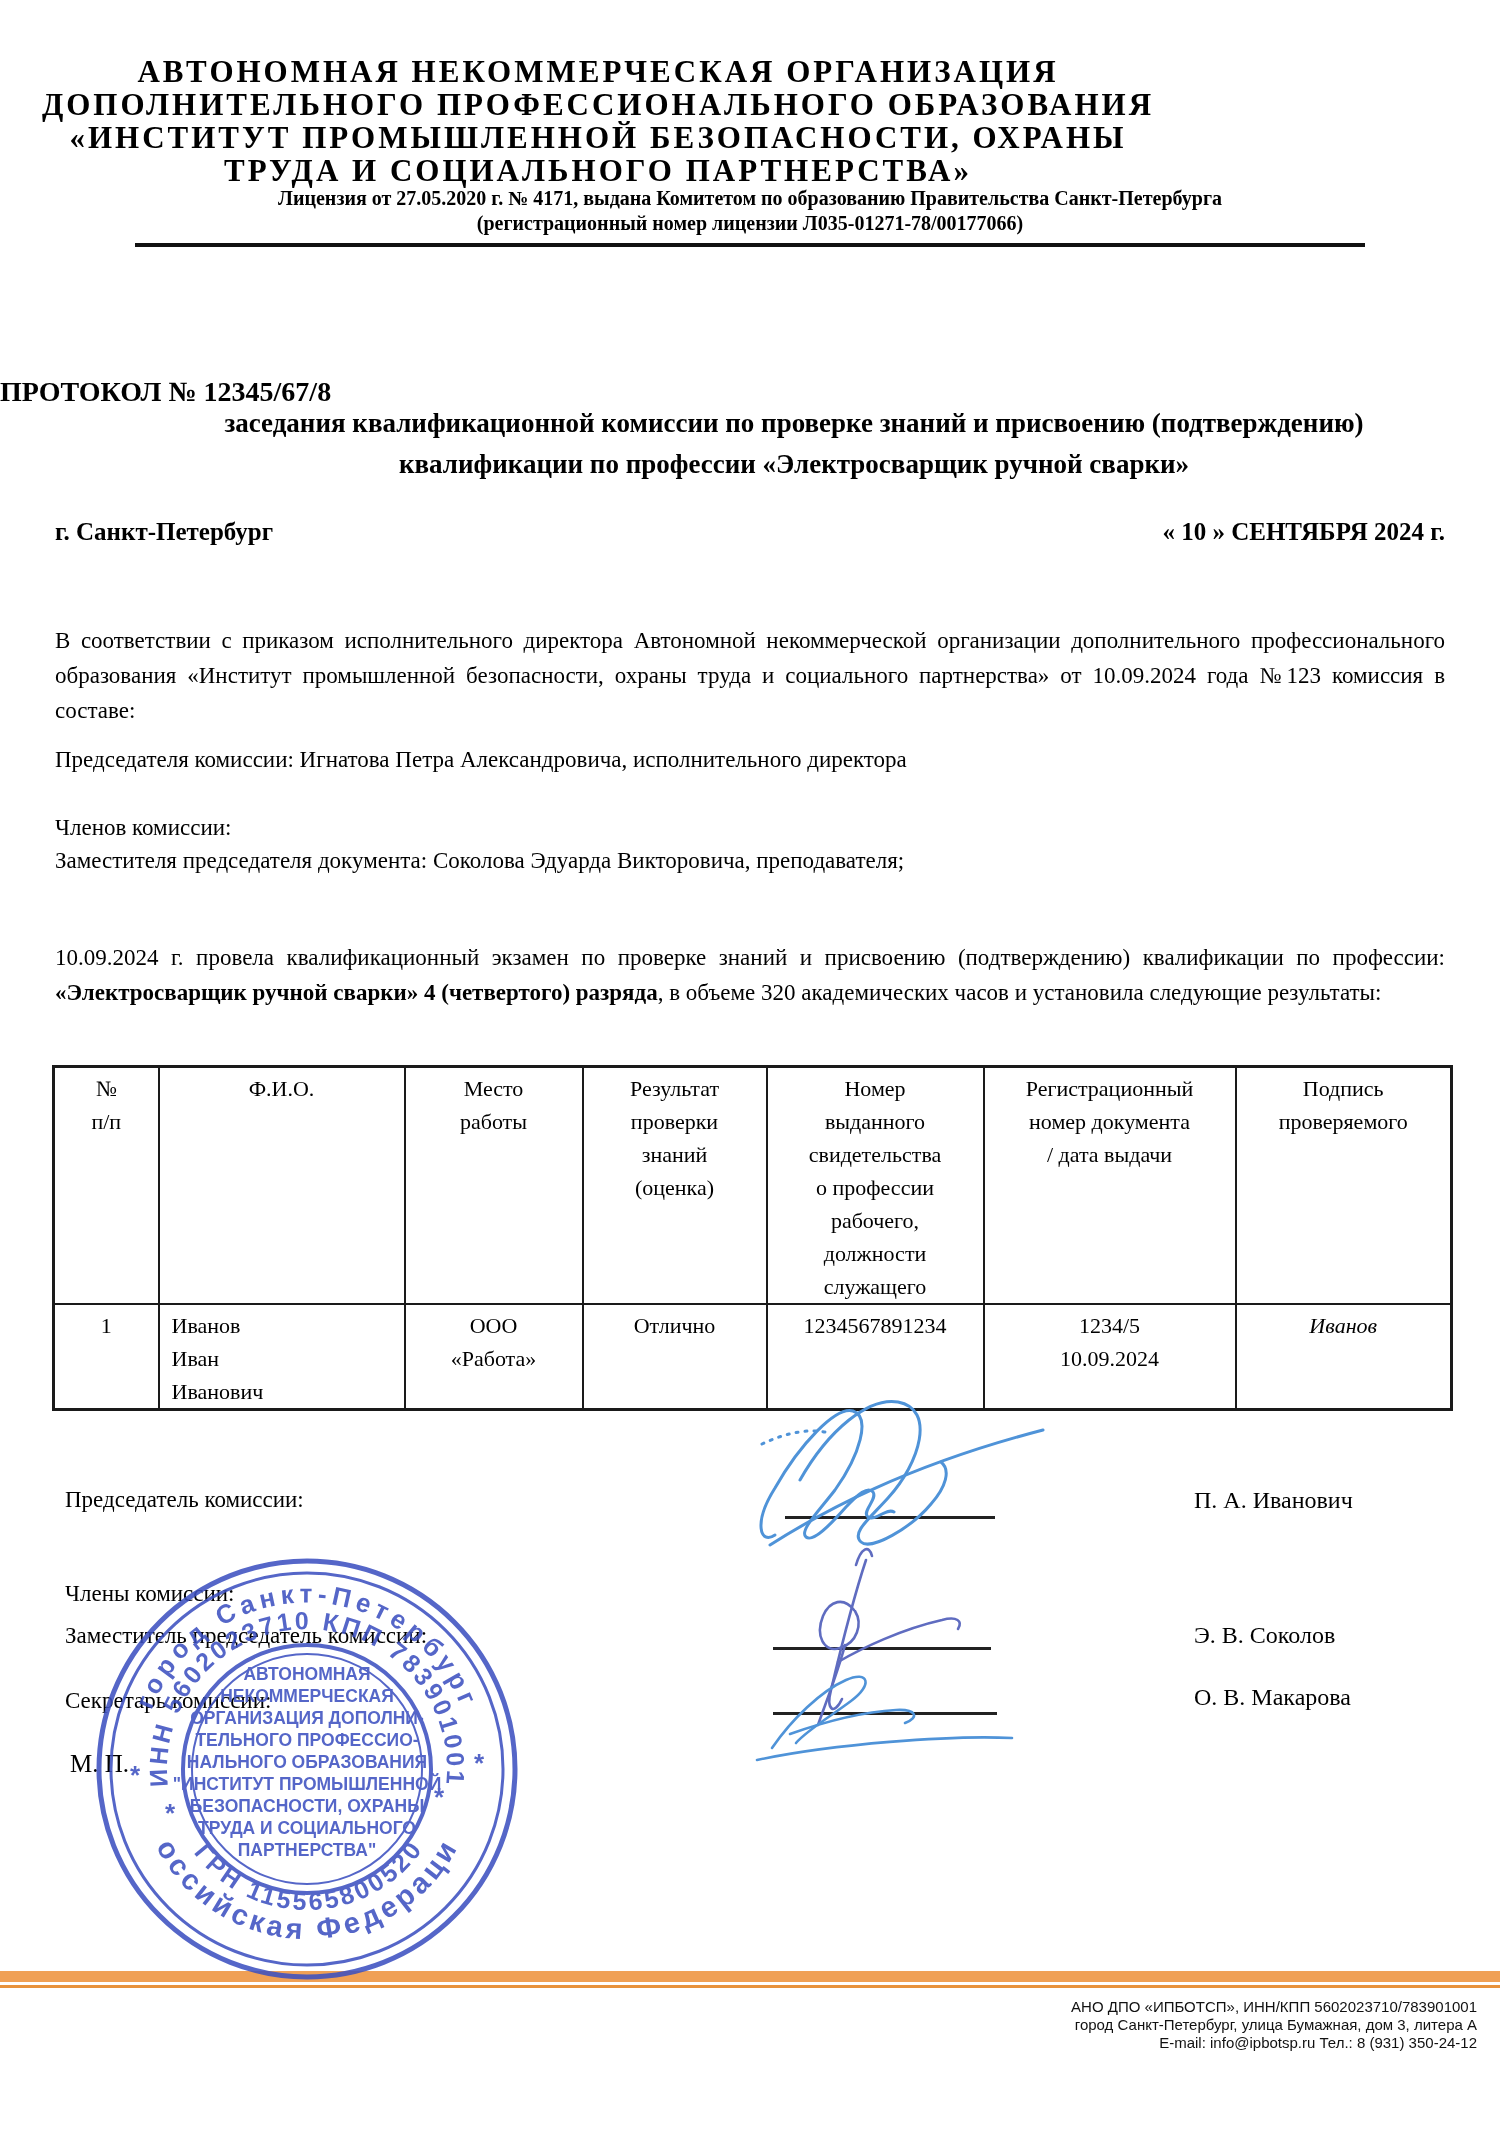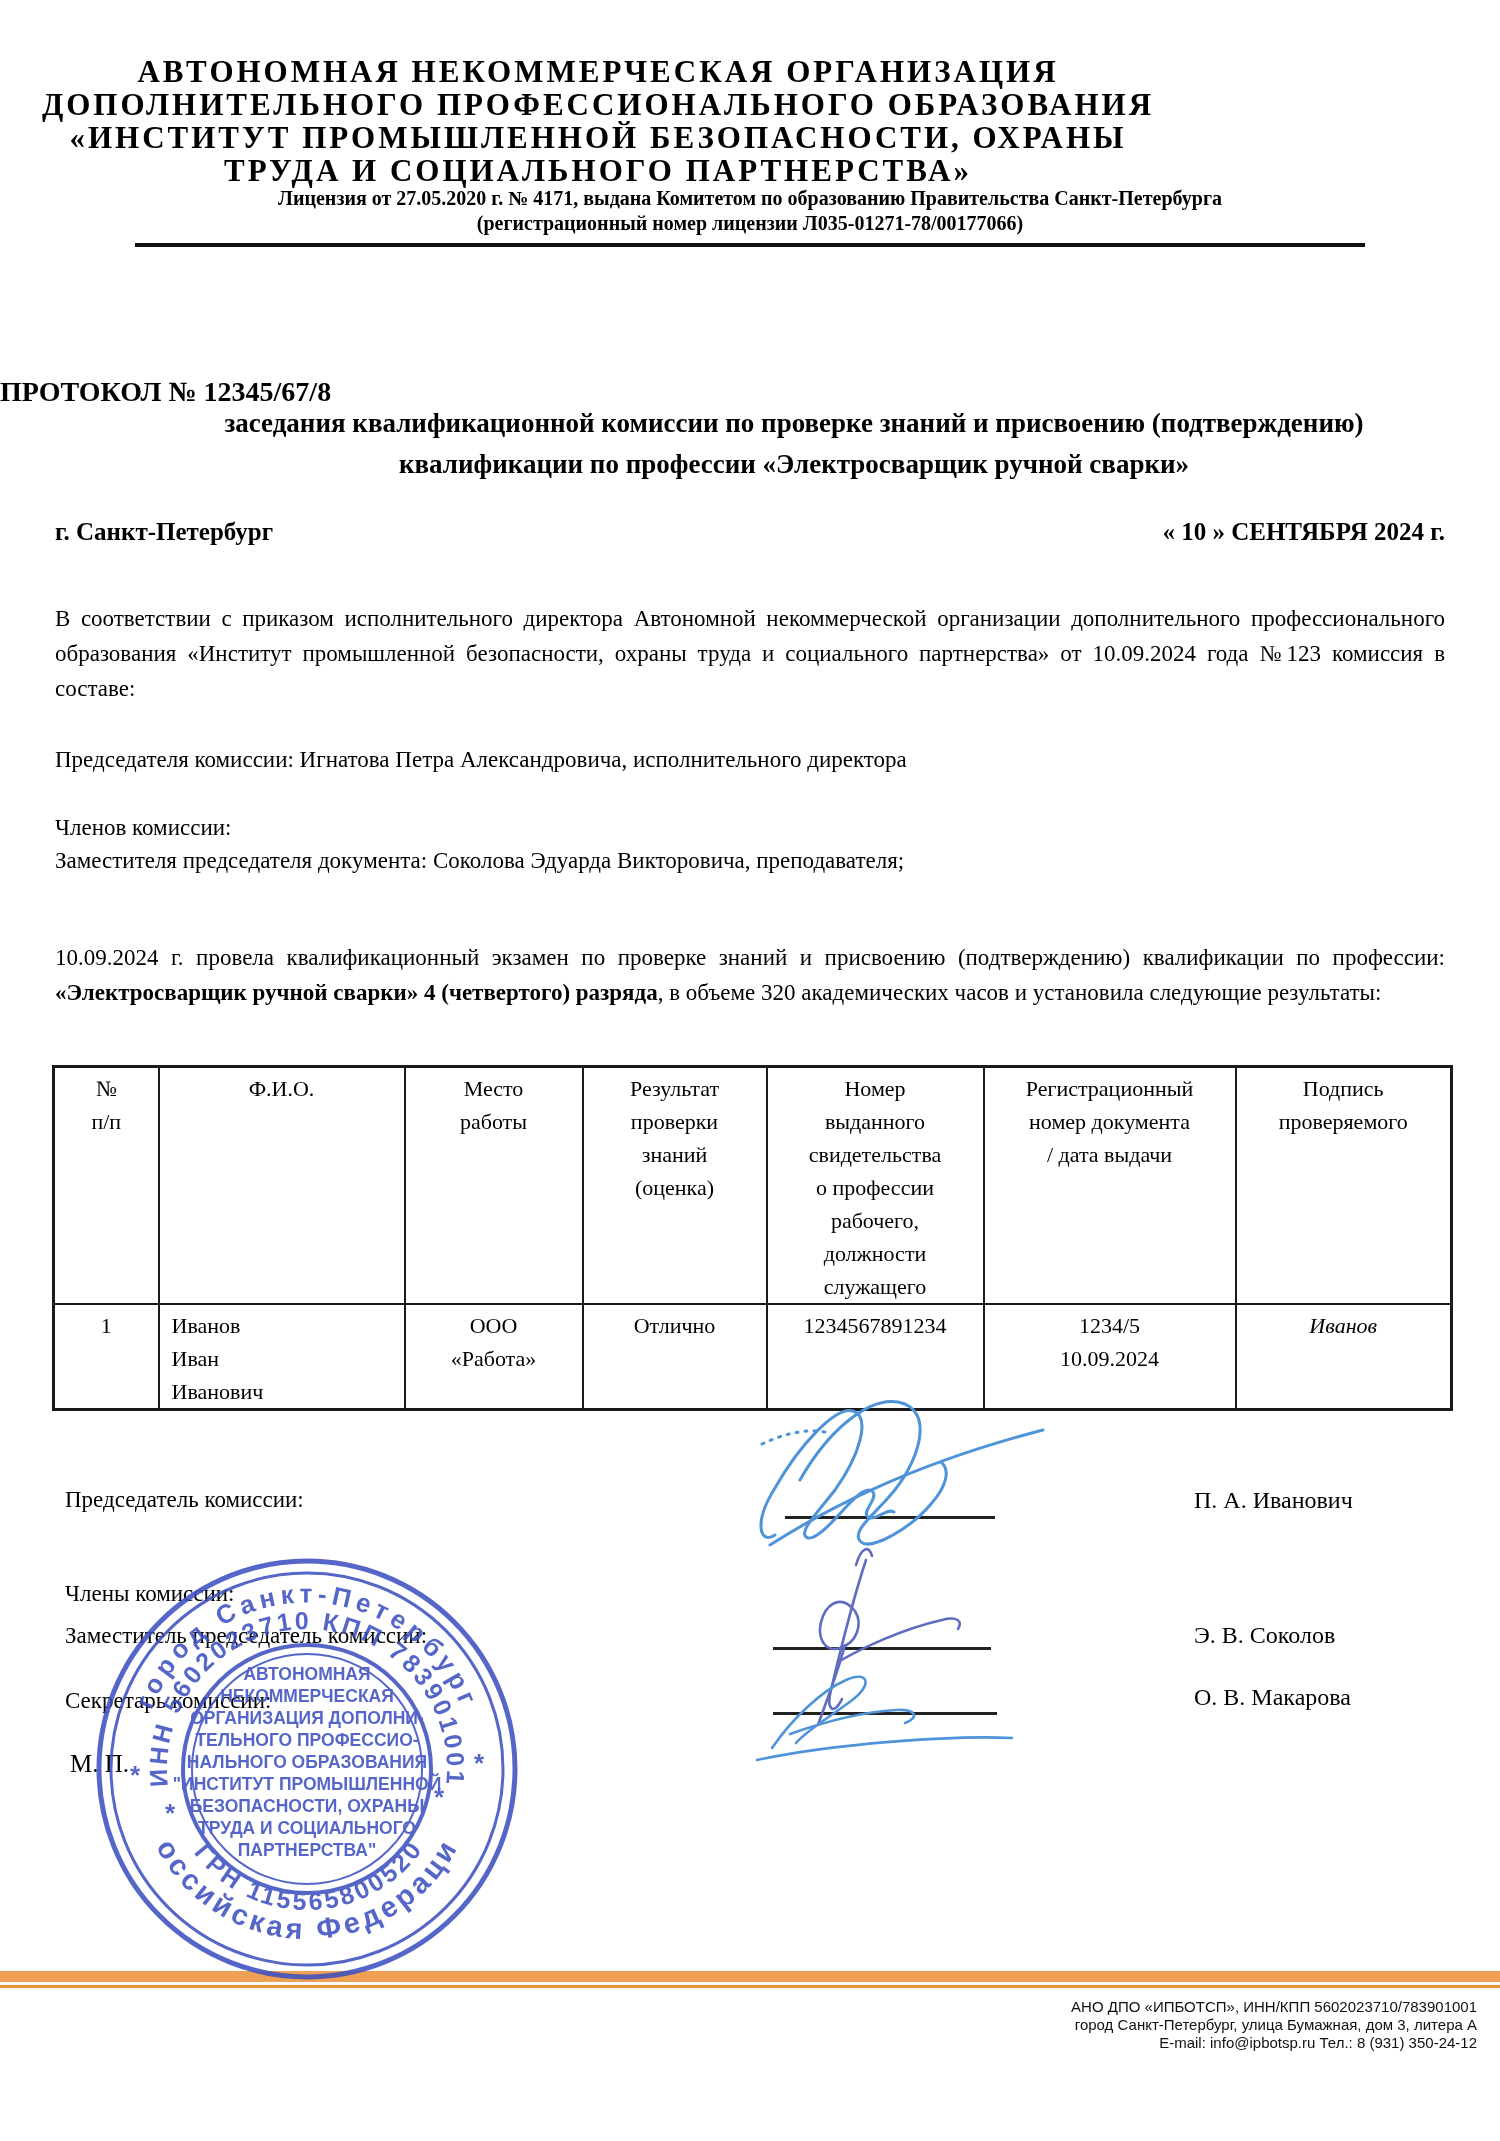--- a/index.html
+++ b/index.html
@@ -75,21 +75,21 @@
   <div class="abs license pre">Лицензия от 27.05.2020 г. № 4171, выдана Комитетом по образованию Правительства Санкт-Петербурга
 (регистрационный номер лицензии Л035-01271-78/00177066)</div>
   <div class="abs rule"></div>
 
   <div class="abs protocol-title">ПРОТОКОЛ № 12345/67/8</div>
   <div class="abs protocol-subtitle pre">заседания квалификационной комиссии по проверке знаний и присвоению (подтверждению)
 квалификации по профессии «Электросварщик ручной сварки»</div>
   <div class="abs city">г. Санкт-Петербург</div>
   <div class="abs docdate">« 10 » СЕНТЯБРЯ 2024 г.</div>
 
-  <div class="abs para" style="top:601px;">В соответствии с приказом исполнительного директора Автономной некоммерческой организации дополнительного профессионального образования «Институт промышленной безопасности, охраны труда и социального партнерства» от 10.09.2024 года №123 комиссия в составе:</div>
+  <div class="abs para" style="top:623px;">В соответствии с приказом исполнительного директора Автономной некоммерческой организации дополнительного профессионального образования «Институт промышленной безопасности, охраны труда и социального партнерства» от 10.09.2024 года №123 комиссия в составе:</div>
   <div class="abs line23" style="top:743px;">Председателя комиссии: Игнатова Петра Александровича, исполнительного директора</div>
   <div class="abs line23" style="top:811px;">Членов комиссии:</div>
   <div class="abs line23" style="top:844px;">Заместителя председателя документа: Соколова Эдуарда Викторовича, преподавателя;</div>
   <div class="abs para" style="top:940px;"><span>10.09.2024 г. провела квалификационный экзамен по проверке знаний и присвоению (подтверждению) квалификации по профессии: </span><span class="bold">«Электросварщик ручной сварки» 4 (четвертого) разряда</span><span>, в объеме 320 академических часов и установила следующие результаты:</span></div>
 
   <table class="abs doc-table">
     <colgroup>
       <col style="width:105px">
         <col style="width:246px">
         <col style="width:178px">

